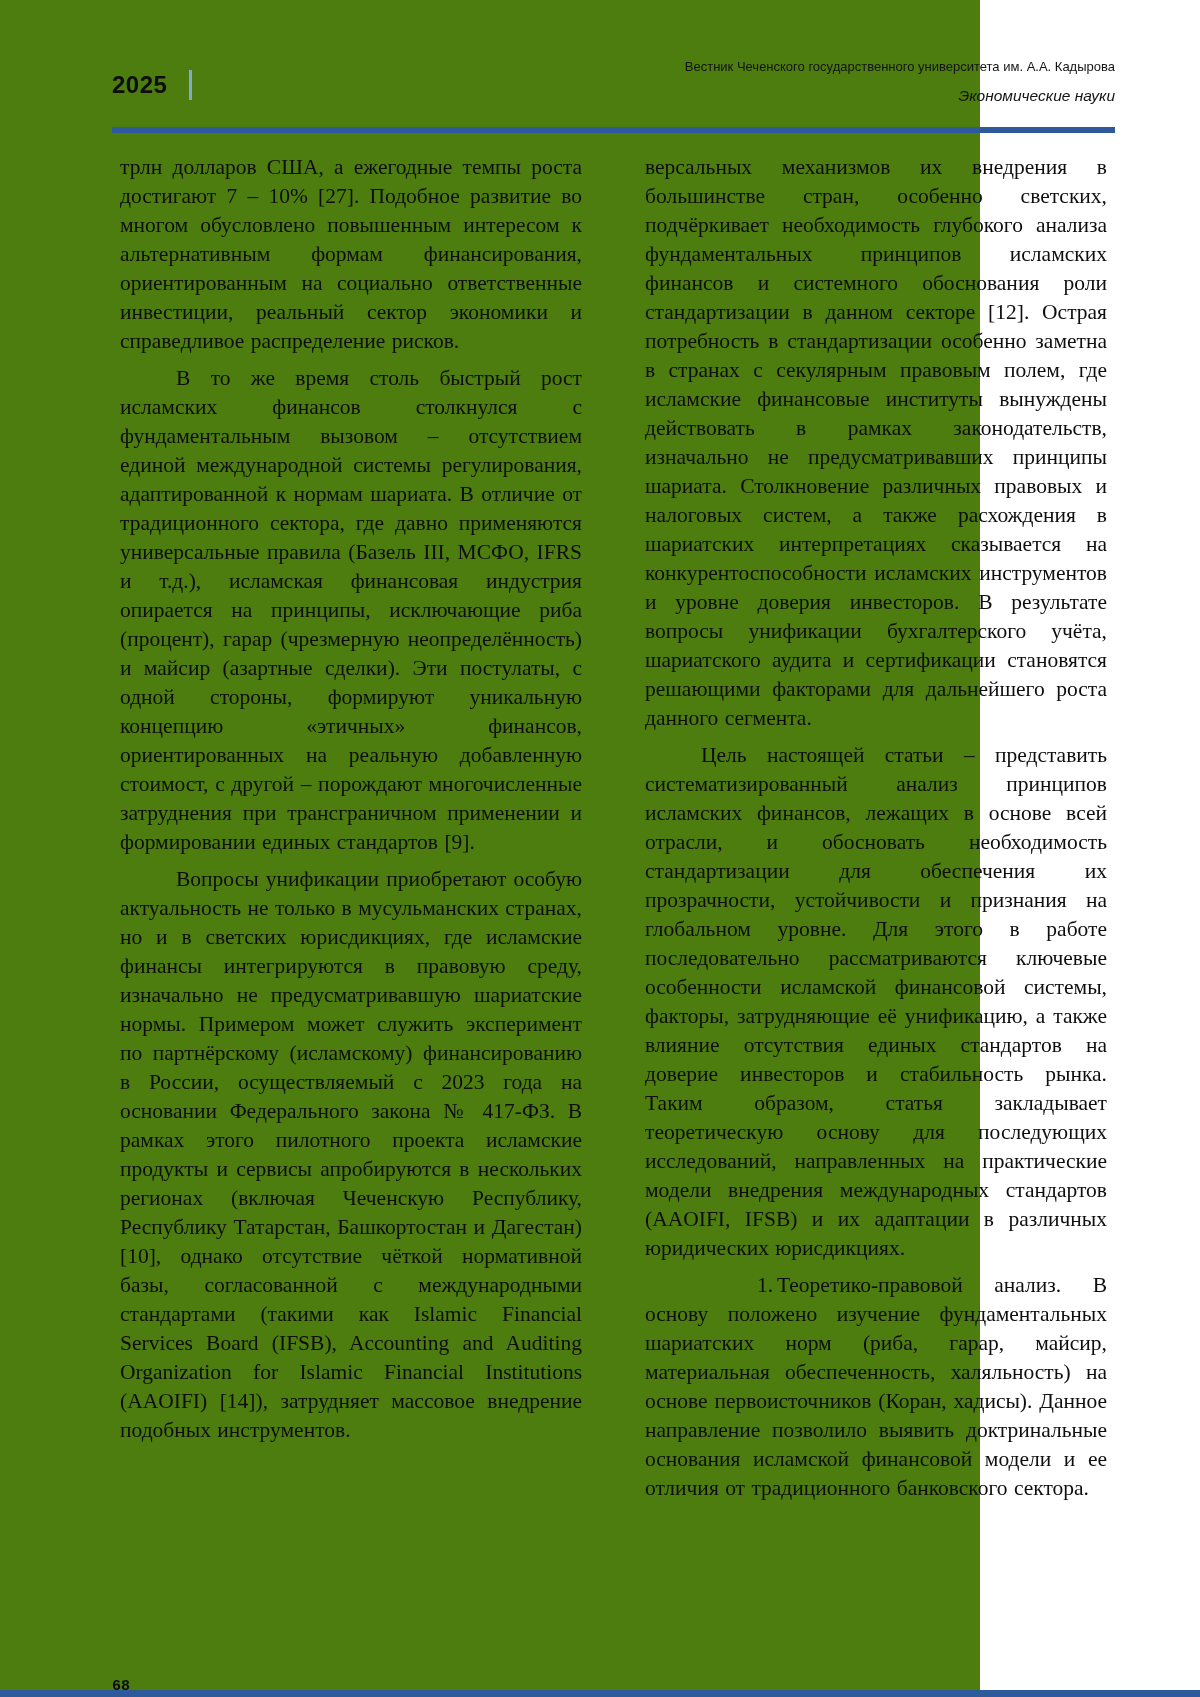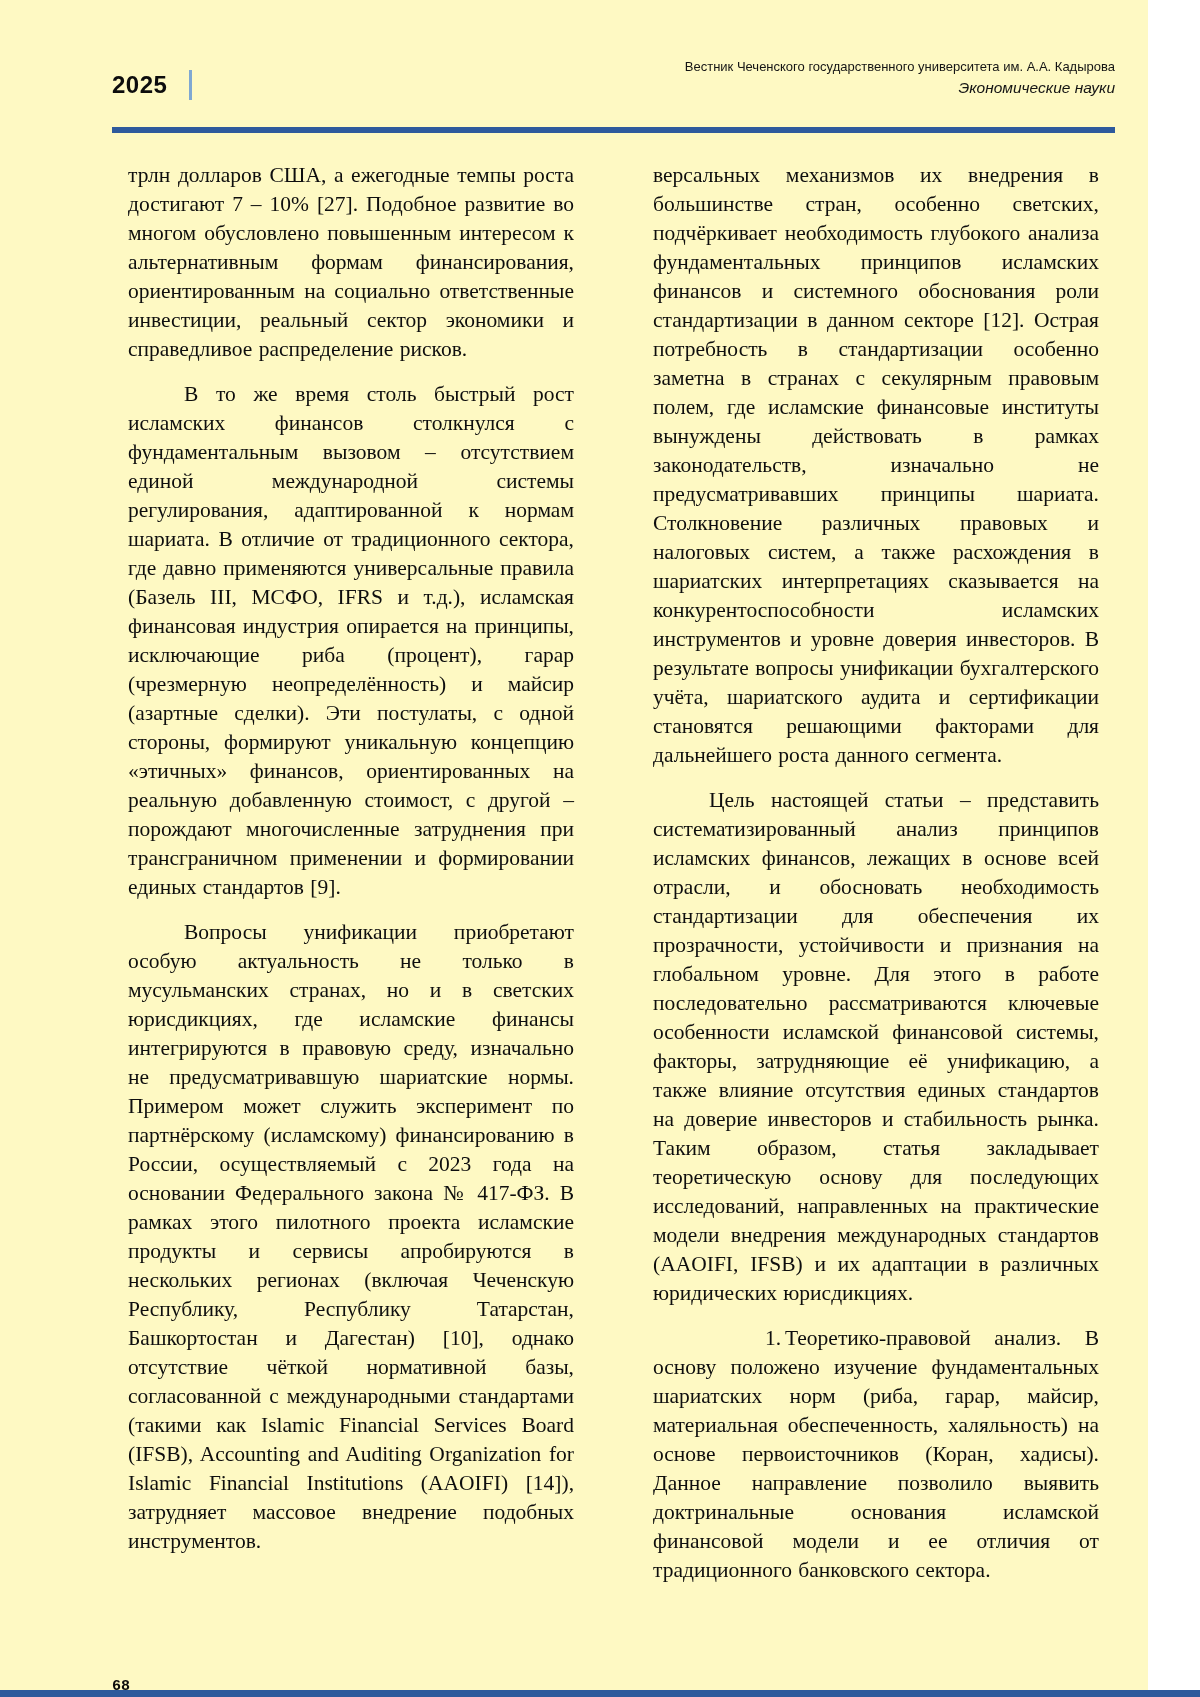--- a/index.html
+++ b/index.html
@@ -5,23 +5,23 @@
   html, body {
     margin: 0;
     padding: 0;
     background: #ffffff;
     width: 1200px;
     height: 1697px;
     overflow: hidden;
   }
   .page {
     position: relative;
-    width: 1148px;
+    width: 980px;
     height: 1697px;
-    background: #fef9c3;
+    background: #4d7c0f;
     color: #111111;
   }
   
   .hdr {
     position: absolute;
     left: 112px;
     top: 58px;
     width: 1003px;
     display: flex;
     justify-content: space-between;
@@ -51,21 +51,21 @@
     line-height: 1.35;
   }
   .journal-title {
     font-size: 13px;
     color: #141414;
   }
   .journal-section {
     font-size: 15.5px;
     font-style: italic;
     color: #141414;
-    margin-top: 2px;
+    margin-top: 10px;
   }
   .rule {
     position: absolute;
     left: 112px;
     top: 127px;
     width: 1003px;
     height: 6px;
     background: #2e5a9c;
   }
   
@@ -76,21 +76,21 @@
     width: 1003px;
     display: flex;
     gap: 47px;
     font-family: "Liberation Serif", serif;
     font-size: 21.5px;
     line-height: 29px;
     color: #0e0e0e;
   }
   .col { width: 478px; }
   .col p {
-    margin: 16px;
+    margin: 8px;
     text-align: justify;
     text-indent: 56px;
     hyphens: auto;
     word-spacing: 1px;
   }
   .col p.no-indent { text-indent: 0; }
   .b { font-weight: bold; }
   .num {
     display: inline-block;
     min-width: 76px;

